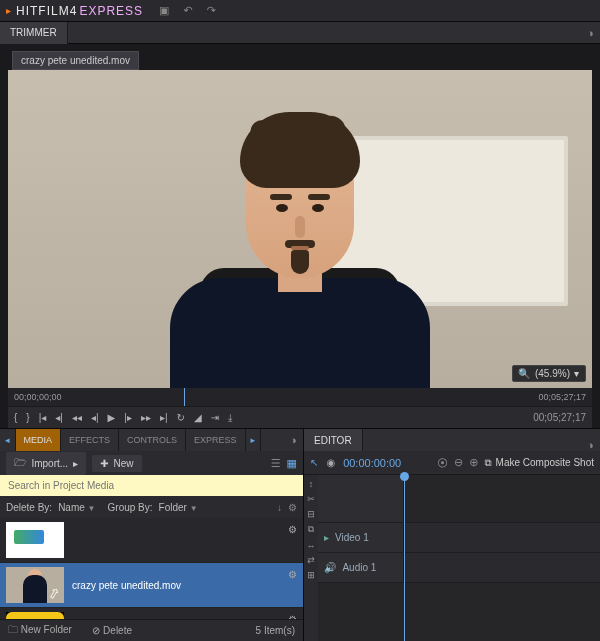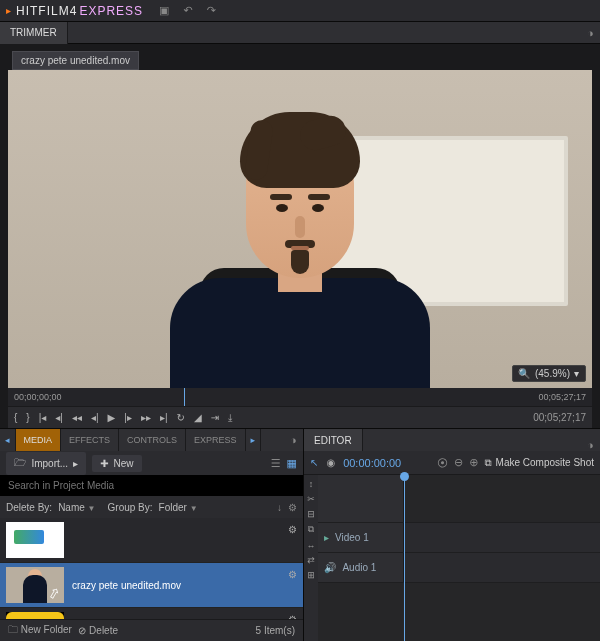--- a/index.html
+++ b/index.html
@@ -44,34 +44,34 @@
 .transport span{color:#b0b0b0;font-size:10px;cursor:pointer}
 .transport .tr-right{margin-left:auto;color:#999;font-size:10px}
 .lower{display:flex;flex:1;overflow:hidden;border-top:1px solid #0a0a0a}
 .media-panel{width:304px;display:flex;flex-direction:column;background:#28282c;border-right:1px solid #0a0a0a}
 .media-tabs{height:22px;background:#2f2f33;display:flex;align-items:center}
 .mtab{padding:0 8px;height:22px;display:flex;align-items:center;font-size:9px;color:#888;border-right:1px solid #1a1a1c;cursor:pointer}
 .mtab.active{background:#a16207;color:#ddd}
 .mtab.arrow{padding:0 5px;color:#67a7e6}
 .media-toolbar{height:24px;display:flex;align-items:center;padding:0 6px;gap:6px;background:#2b2b2f}
 .btn{background:#38383e;color:#ccc;font-size:10px;padding:3px 8px;border-radius:2px;display:flex;align-items:center;gap:5px;cursor:pointer}
-.search{width:100%;background:#000000;border:none;color:#888;font-size:10px;padding:5px 8px;outline:none}
+.search{width:100%;background:#fef9c3;border:none;color:#888;font-size:10px;padding:5px 8px;outline:none}
 .arrange{height:22px;display:flex;align-items:center;padding:0 6px;font-size:10px;color:#bbb;gap:6px;background:#2b2b2f}
 .arrange .drop{color:#888;font-size:8px}
 .media-list{flex:1;overflow-y:auto;background:#28282c}
 .media-item{display:flex;padding:4px 6px;gap:8px;border-bottom:1px solid #222;position:relative;cursor:pointer}
 .media-item.selected{background:#3a6aa8;color:#fff}
 .thumb{width:58px;height:36px;background:#000;flex-shrink:0;position:relative;overflow:hidden}
 .media-info{flex:1;display:flex;flex-direction:column;justify-content:center;font-size:9px;line-height:1.3}
 .media-name{color:#ddd;font-size:10px}
 .media-item.selected .media-name{color:#fff}
 .media-meta{color:#888;font-size:8.5px}
 .media-item.selected .media-meta{color:#cde}
 .item-gear{position:absolute;right:6px;top:6px;color:#aaa;font-size:10px;cursor:pointer}
-.media-footer{height:22px;background:#2b2b2f;display:flex;align-items:center;padding:0 8px;font-size:10px;color:#aaa;gap:6px;border-top:1px solid #1a1a1c}
+.media-footer{height:22px;background:#2b2b2f;display:flex;align-items:center;padding:0 8px;font-size:10px;color:#aaa;gap:20px;border-top:1px solid #1a1a1c}
 .media-footer .mf-right{margin-left:auto}
 .cursor{position:absolute;left:48px;top:22px;font-size:14px;color:#fff;pointer-events:none;transform:rotate(-15deg)}
 .editor{flex:1;display:flex;flex-direction:column;background:#232327}
 .editor-tabs{height:22px;background:#2f2f33;display:flex;align-items:flex-end}
 .editor-bar{height:24px;display:flex;align-items:center;padding:0 6px;gap:8px;background:#2b2b2f;border-bottom:1px solid #1a1a1c}
 .ed-time{color:#67a7e6;font-size:11px}
 .ed-tools{font-size:10px;color:#aaa}
 .ed-btns{margin-left:auto;display:flex;gap:6px;align-items:center}
 .comp-btn{display:flex;align-items:center;gap:4px;font-size:10px;color:#ccc;cursor:pointer}
 .timeline-hdr{height:18px;display:flex;background:#262628;font-size:9px;color:#999}

